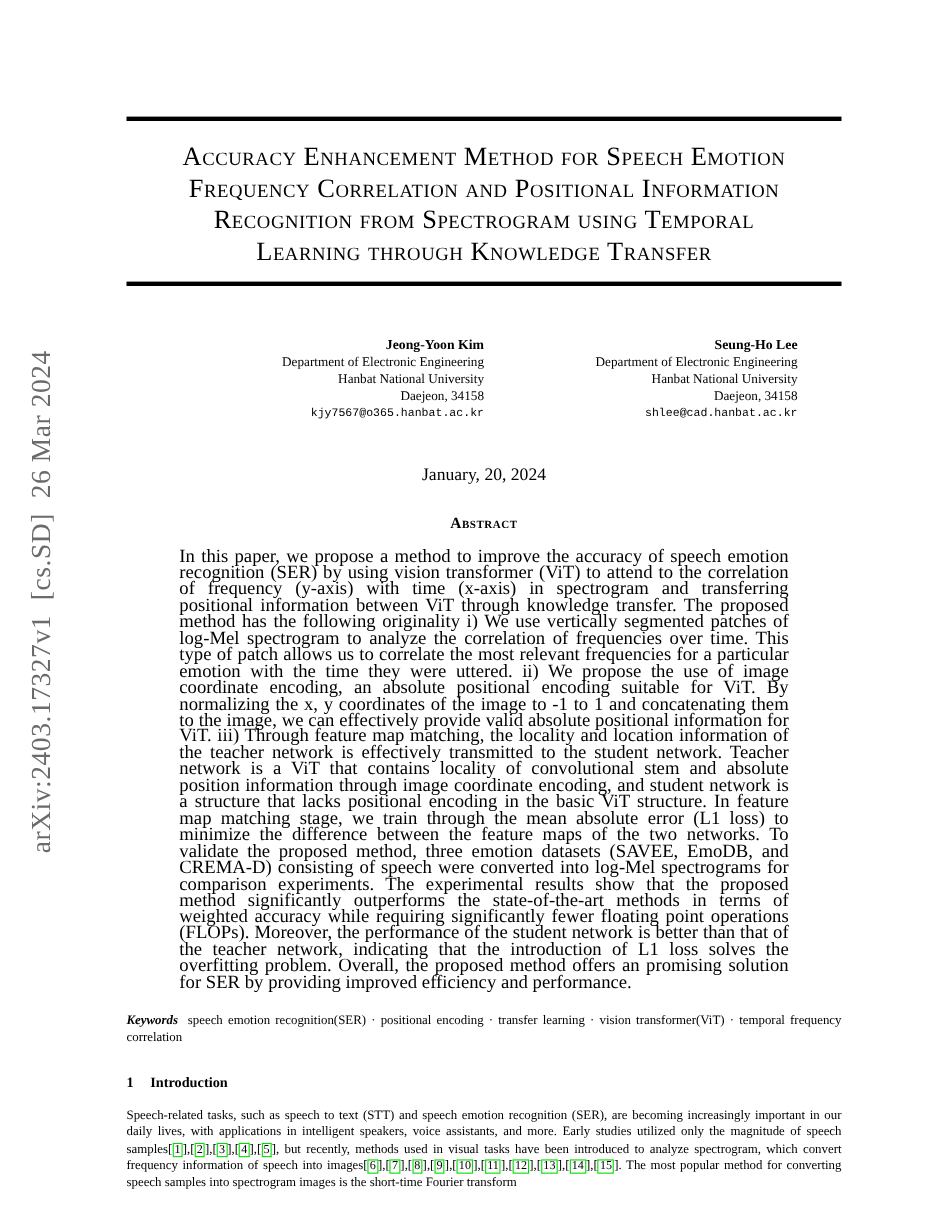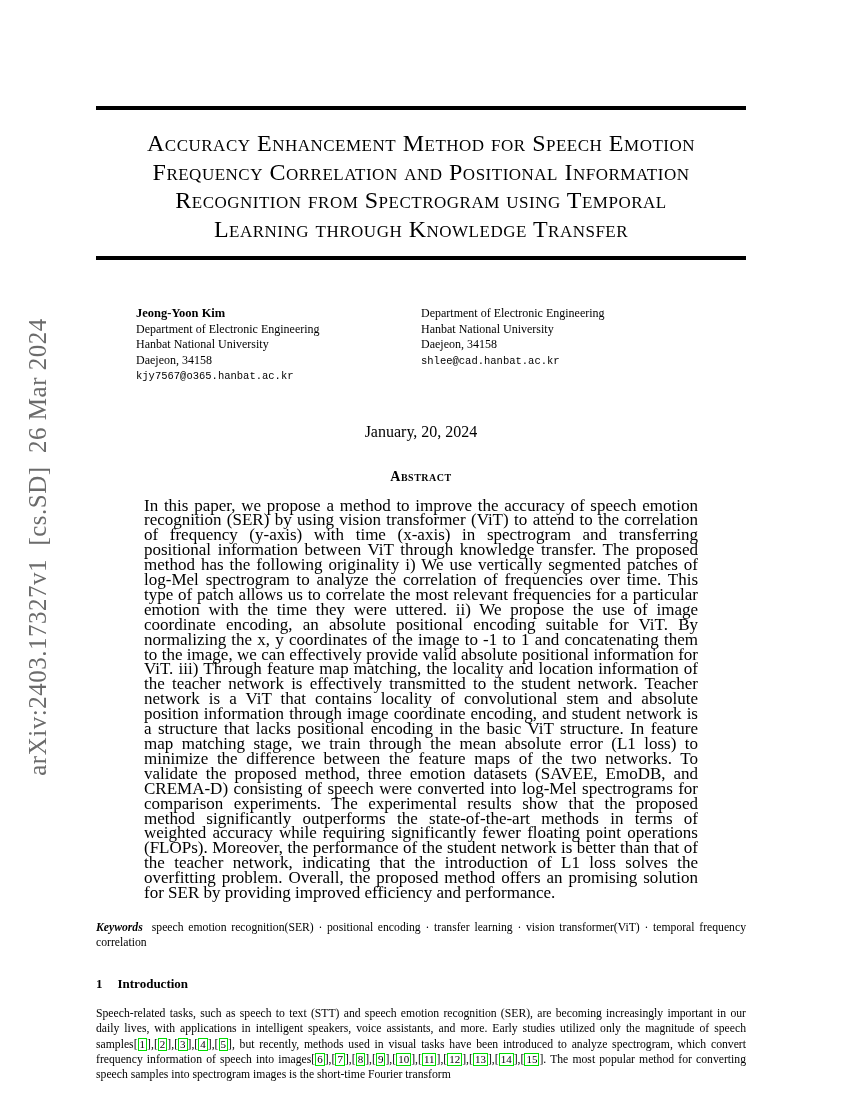--- a/index.html
+++ b/index.html
@@ -19,21 +19,21 @@
     left: 38px; top: 547px;
     transform: translate(-50%, -50%) rotate(-90deg);
     white-space: pre;
     font-size: 25px;
     letter-spacing: 0.5px;
     color: #6b6b6b;
   }
 
   .content {
     position: absolute;
-    left: 96px; top: 0;
+    left: 115px; top: 0;
     width: 650px;
   }
 
   .rule { height: 4px; background: #000; }
   .rule-top { margin-top: 106px; }
   .rule-bottom { margin-top: 13px; }
 
   .title {
     margin: 19px 0 0 0;
     text-align: center;
@@ -45,21 +45,21 @@
   }
 
   .authors {
     display: flex;
     justify-content: space-between;
     padding: 0 40px;
     margin-top: 46px;
   }
   .author {
     width: 285px;
-    text-align: left;
+    text-align: right;
     font-size: 12px;
     line-height: 15.5px;
   }
   .author-name { font-weight: bold; font-size: 12.5px; }
   .author-email {
     font-family: "Liberation Mono", monospace;
     font-size: 10.5px;
     margin-top: 1px;
   }
 
@@ -131,20 +131,21 @@
 
   <div class="authors">
     <div class="author">
       <div class="author-name">Jeong-Yoon Kim</div>
       <div>Department of Electronic Engineering</div>
       <div>Hanbat National University</div>
       <div>Daejeon, 34158</div>
       <div class="author-email">kjy7567@o365.hanbat.ac.kr</div>
     </div>
     <div class="author">
+      <div class="author-name">Seung-Ho Lee</div>
       <div>Department of Electronic Engineering</div>
       <div>Hanbat National University</div>
       <div>Daejeon, 34158</div>
       <div class="author-email">shlee@cad.hanbat.ac.kr</div>
     </div>
   </div>
 
   <div class="date">January, 20, 2024</div>
 
   <div class="abstract-heading">Abstract</div>

